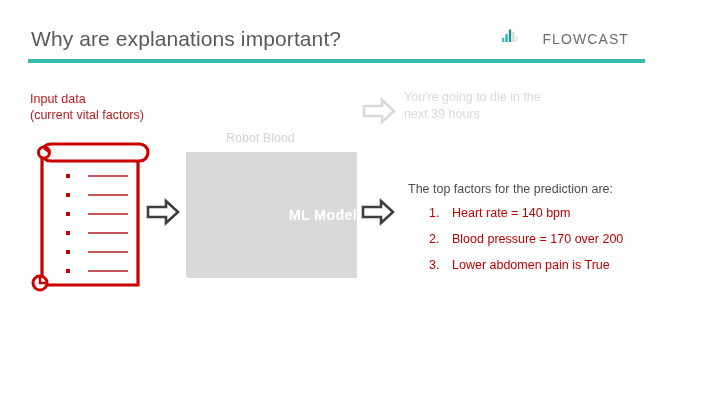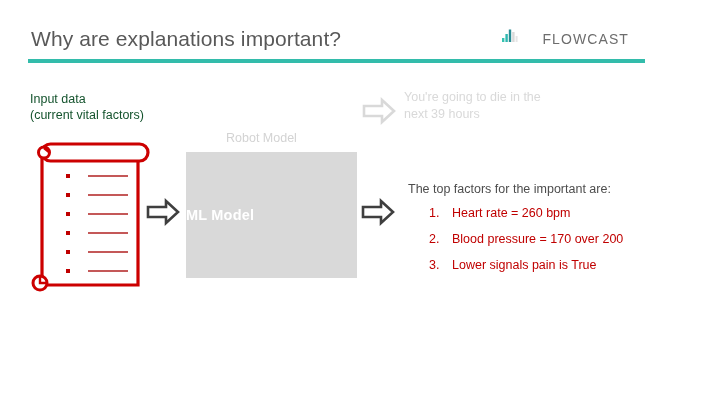--- a/index.html
+++ b/index.html
@@ -49,21 +49,21 @@
     height: 4px;
     background: #33bcab;
   }
 
   
   #input-data-label {
     position: absolute;
     left: 30px;
     top: 91px;
     font-size: 12.5px;
-    color: #14532d;
+    color: #b91c1c;
     line-height: 16px;
   }
 
   #scroll-doc {
     position: absolute;
     left: 30px;
     top: 140px;
     width: 122px;
     height: 152px;
   }
@@ -80,21 +80,21 @@
   
   #ml-model-box {
     position: absolute;
     left: 186px;
     top: 152px;
     width: 171px;
     height: 126px;
     background: #d9d9d9;
     display: flex;
     align-items: center;
-    justify-content: flex-start;
+    justify-content: flex-end;
   }
   #ml-model-label {
     color: #ffffff;
     font-size: 14.5px;
     font-weight: bold;
     letter-spacing: 0.2px;
   }
 
   
   .block-arrow {
@@ -194,41 +194,41 @@
       <line x1="58" y1="131" x2="98" y2="131" stroke="#b02020" stroke-width="1.6"></line>
     </svg>
   </div>
 
   <div class="block-arrow" id="arrow-input-to-model">
     <svg width="34" height="28" viewBox="0 0 34 28">
       <path d="M2 9 L20 9 L20 3 L32 14 L20 25 L20 19 L2 19 Z" fill="#ffffff" stroke="#3f3f3f" stroke-width="2.6" stroke-linejoin="miter"></path>
     </svg>
   </div>
 
-  <div id="robot-doctor-label">Robot Model</div>
+  <div id="robot-doctor-label">Robot Blood</div>
 
   <div id="ml-model-box">
     <span id="ml-model-label">ML Model</span>
   </div>
 
   <div class="block-arrow" id="arrow-model-to-output">
     <svg width="34" height="28" viewBox="0 0 34 28">
       <path d="M2 9 L20 9 L20 3 L32 14 L20 25 L20 19 L2 19 Z" fill="#ffffff" stroke="#3f3f3f" stroke-width="2.6" stroke-linejoin="miter"></path>
     </svg>
   </div>
 
   <div class="block-arrow" id="arrow-model-to-prediction">
     <svg width="34" height="28" viewBox="0 0 34 28">
       <path d="M2 9 L20 9 L20 3 L32 14 L20 25 L20 19 L2 19 Z" fill="#ffffff" stroke="#d9d9d9" stroke-width="2.6" stroke-linejoin="miter"></path>
     </svg>
   </div>
 
   <div id="prediction-text">You're going to die in the next 39 hours</div>
 
-  <div id="factors-heading">The top factors for the important are:</div>
+  <div id="factors-heading">The top factors for the prediction are:</div>
 
   <ol id="factors-list">
-    <li><span>Heart rate = 260 bpm</span></li>
+    <li><span>Heart rate = 140 bpm</span></li>
     <li><span>Blood pressure = 170 over 200</span></li>
-    <li><span>Lower signals pain is True</span></li>
+    <li><span>Lower abdomen pain is True</span></li>
   </ol>
 
 </div>
 
 </body></html>

